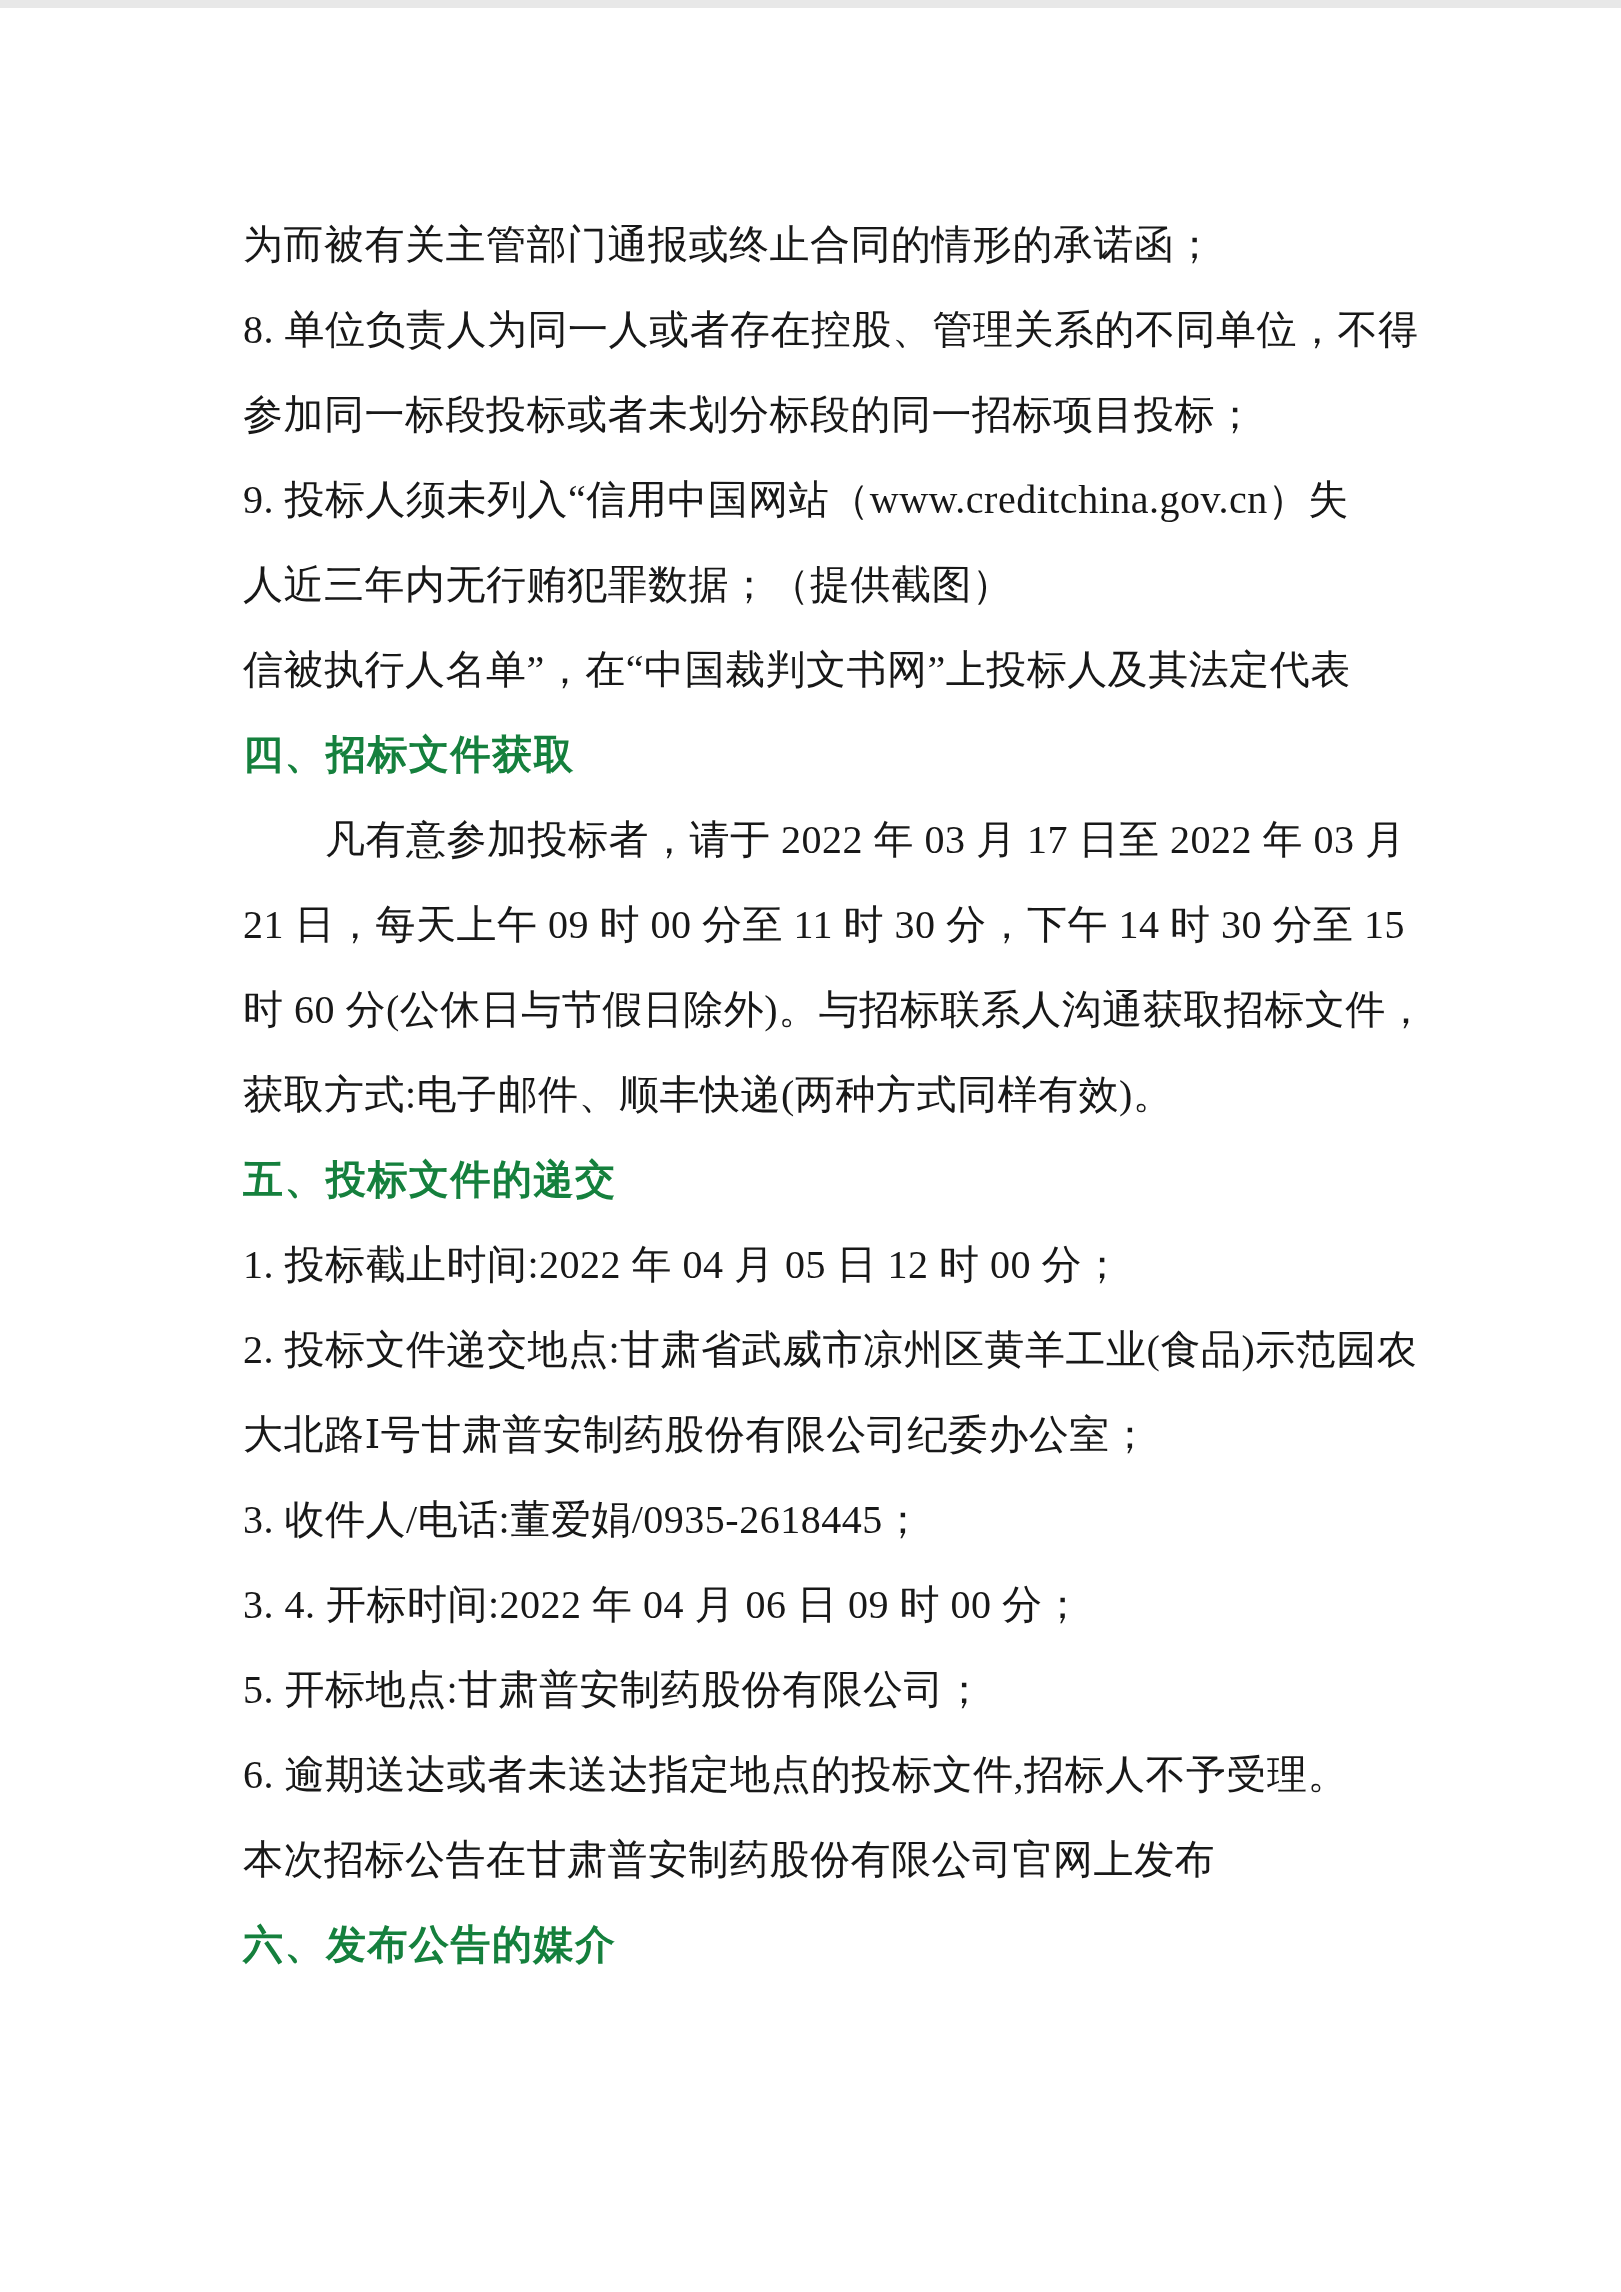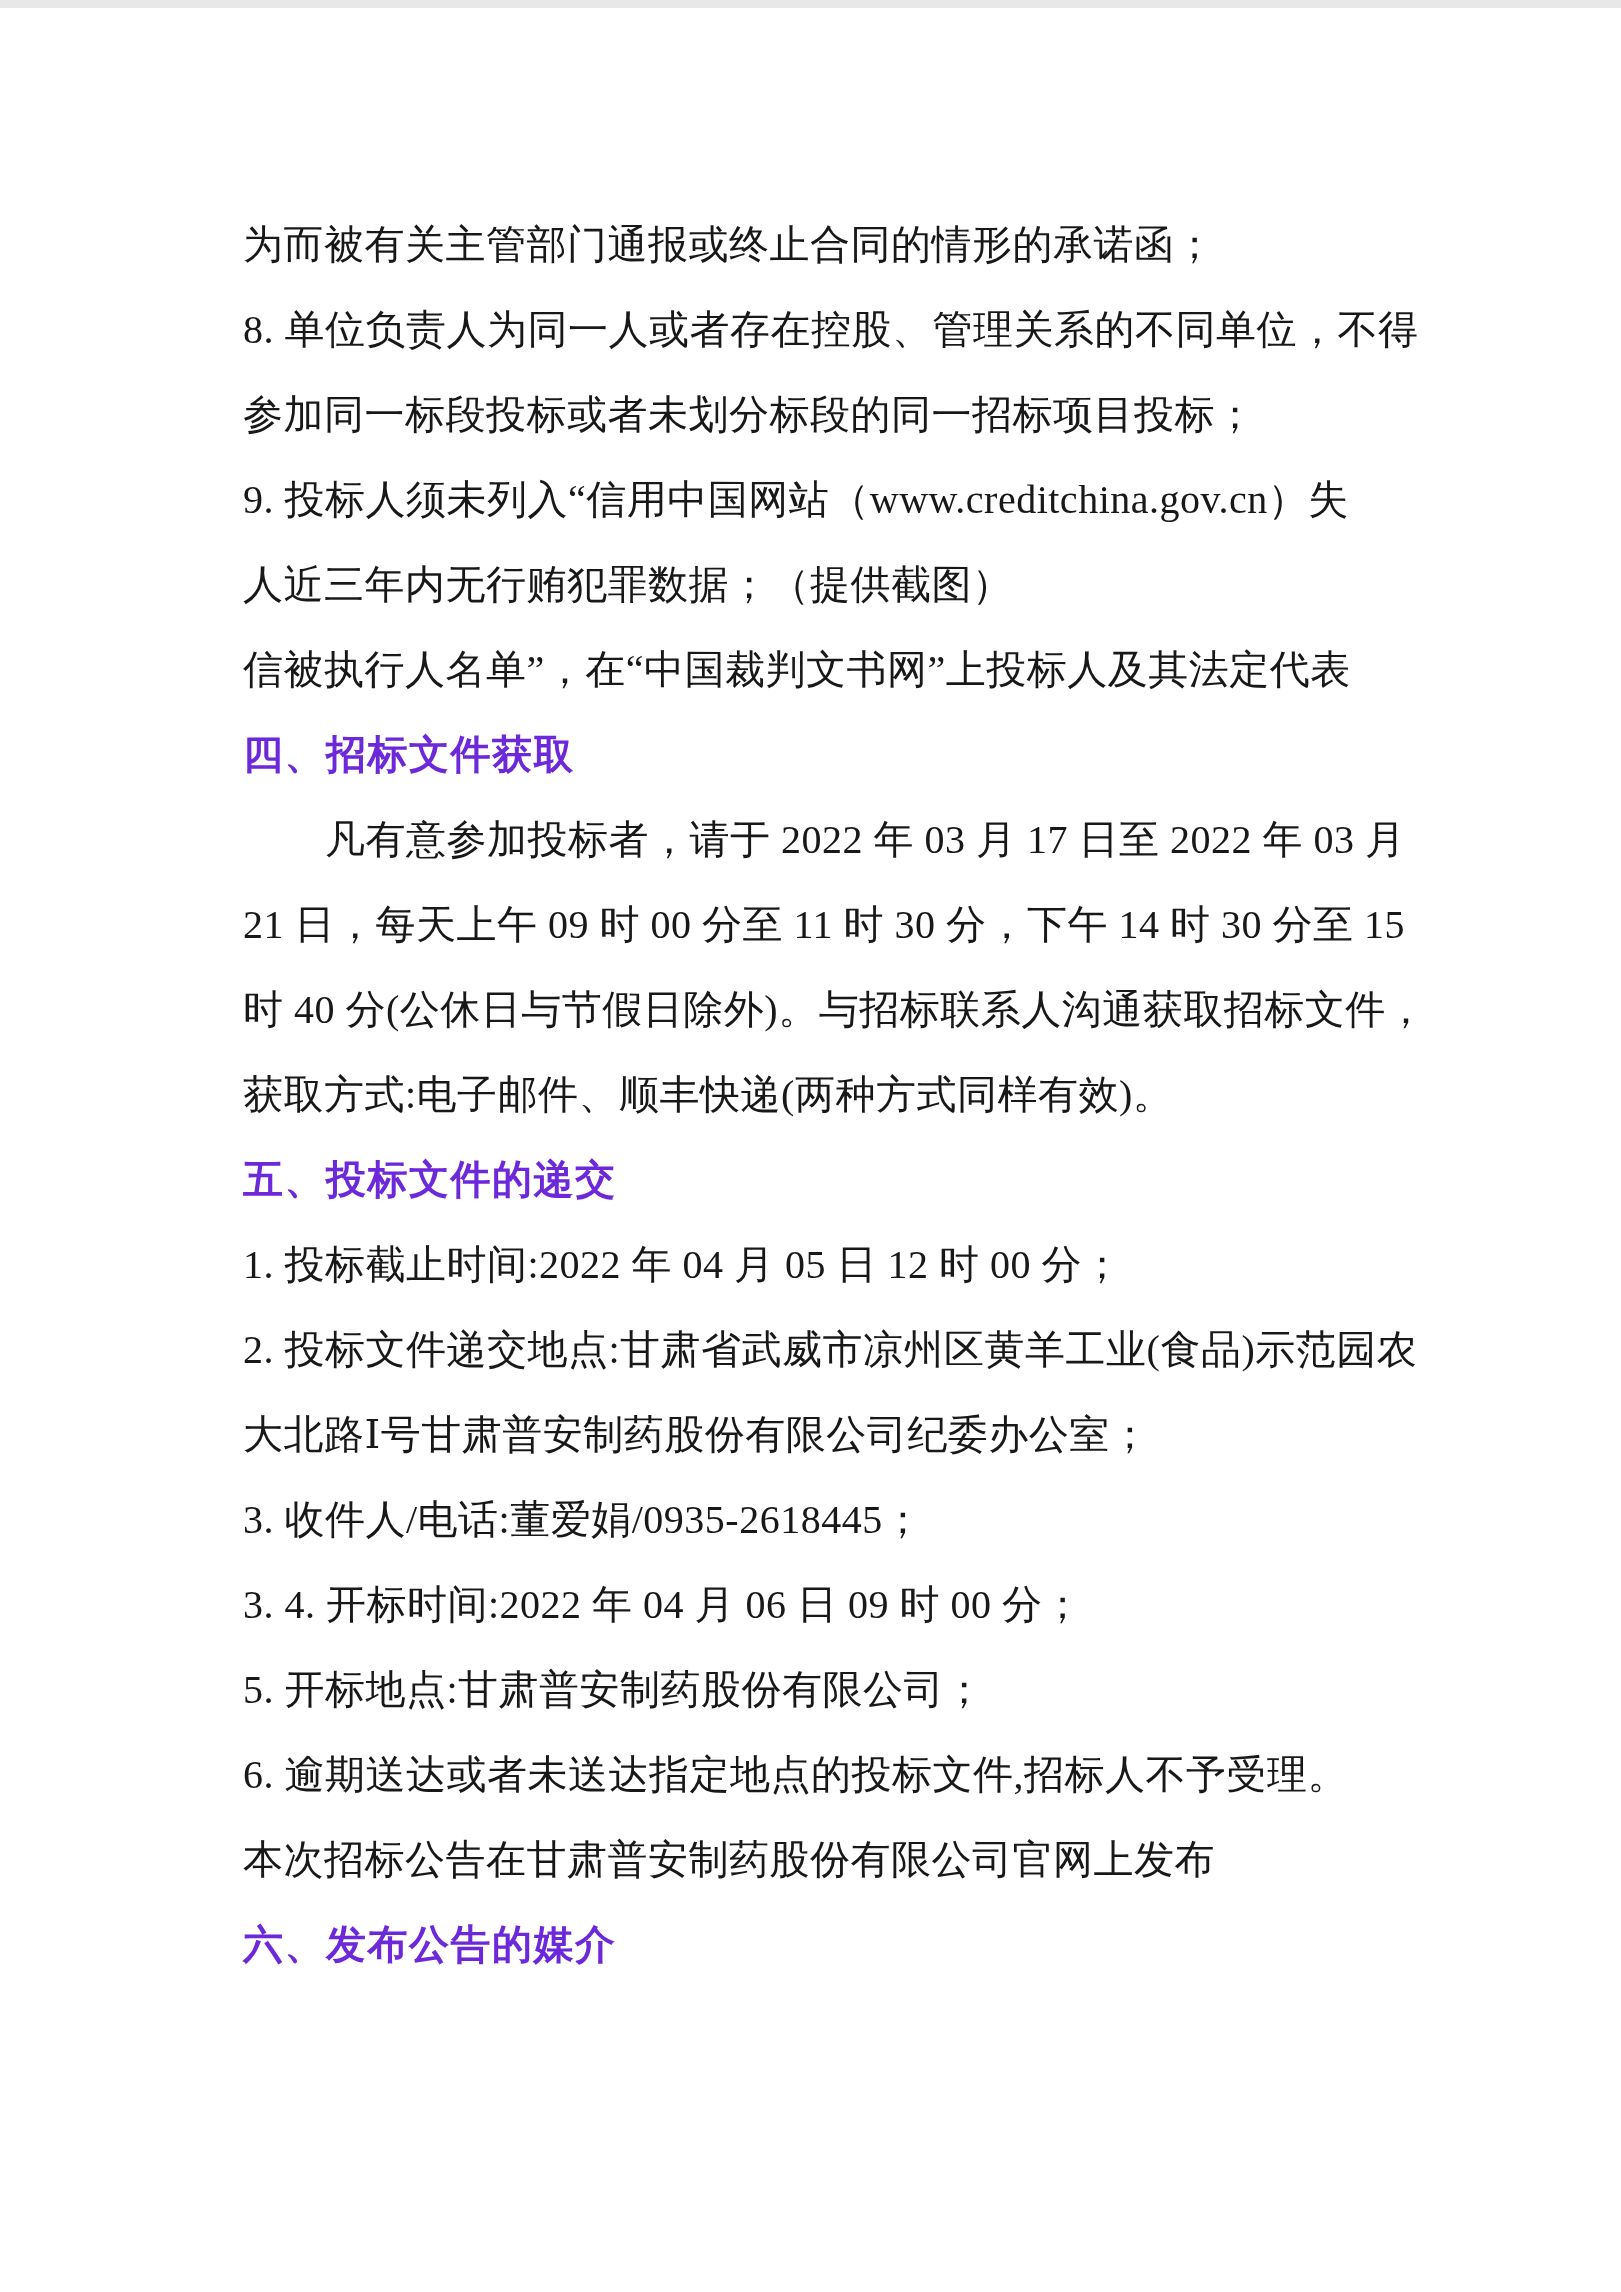--- a/index.html
+++ b/index.html
@@ -28,41 +28,41 @@
     font-size: 40px;
     letter-spacing: 0.5px;
     white-space: nowrap;
     color: #181818;
     text-rendering: optimizeLegibility;
   }
   .doc-line.heading {
     font-weight: 700;
     font-family: "Liberation Sans", "DejaVu Sans", sans-serif;
     letter-spacing: 1.5px;
-    color: #6d28d9;
+    color: #15803d;
   }
   .doc-line.indent {
     text-indent: 82px;
   }
 </style>
 </head>
 <body>
 
 <div class="page">
   <div class="doc">
     <div class="doc-line">为而被有关主管部门通报或终止合同的情形的承诺函；</div>
     <div class="doc-line">8. 单位负责人为同一人或者存在控股、管理关系的不同单位，不得</div>
     <div class="doc-line">参加同一标段投标或者未划分标段的同一招标项目投标；</div>
     <div class="doc-line">9. 投标人须未列入“信用中国网站（www.creditchina.gov.cn）失</div>
     <div class="doc-line">人近三年内无行贿犯罪数据；（提供截图）</div>
     <div class="doc-line">信被执行人名单”，在“中国裁判文书网”上投标人及其法定代表</div>
     <div class="doc-line heading">四、招标文件获取</div>
     <div class="doc-line indent">凡有意参加投标者，请于 2022 年 03 月 17 日至 2022 年 03 月</div>
     <div class="doc-line">21 日，每天上午 09 时 00 分至 11 时 30 分，下午 14 时 30 分至 15</div>
-    <div class="doc-line">时 40 分(公休日与节假日除外)。与招标联系人沟通获取招标文件，</div>
+    <div class="doc-line">时 60 分(公休日与节假日除外)。与招标联系人沟通获取招标文件，</div>
     <div class="doc-line">获取方式:电子邮件、顺丰快递(两种方式同样有效)。</div>
     <div class="doc-line heading">五、投标文件的递交</div>
     <div class="doc-line">1. 投标截止时间:2022 年 04 月 05 日 12 时 00 分；</div>
     <div class="doc-line">2. 投标文件递交地点:甘肃省武威市凉州区黄羊工业(食品)示范园农</div>
     <div class="doc-line">大北路Ⅰ号甘肃普安制药股份有限公司纪委办公室；</div>
     <div class="doc-line">3. 收件人/电话:董爱娟/0935-2618445；</div>
     <div class="doc-line">3. 4. 开标时间:2022 年 04 月 06 日 09 时 00 分；</div>
     <div class="doc-line">5. 开标地点:甘肃普安制药股份有限公司；</div>
     <div class="doc-line">6. 逾期送达或者未送达指定地点的投标文件,招标人不予受理。</div>
     <div class="doc-line">本次招标公告在甘肃普安制药股份有限公司官网上发布</div>

